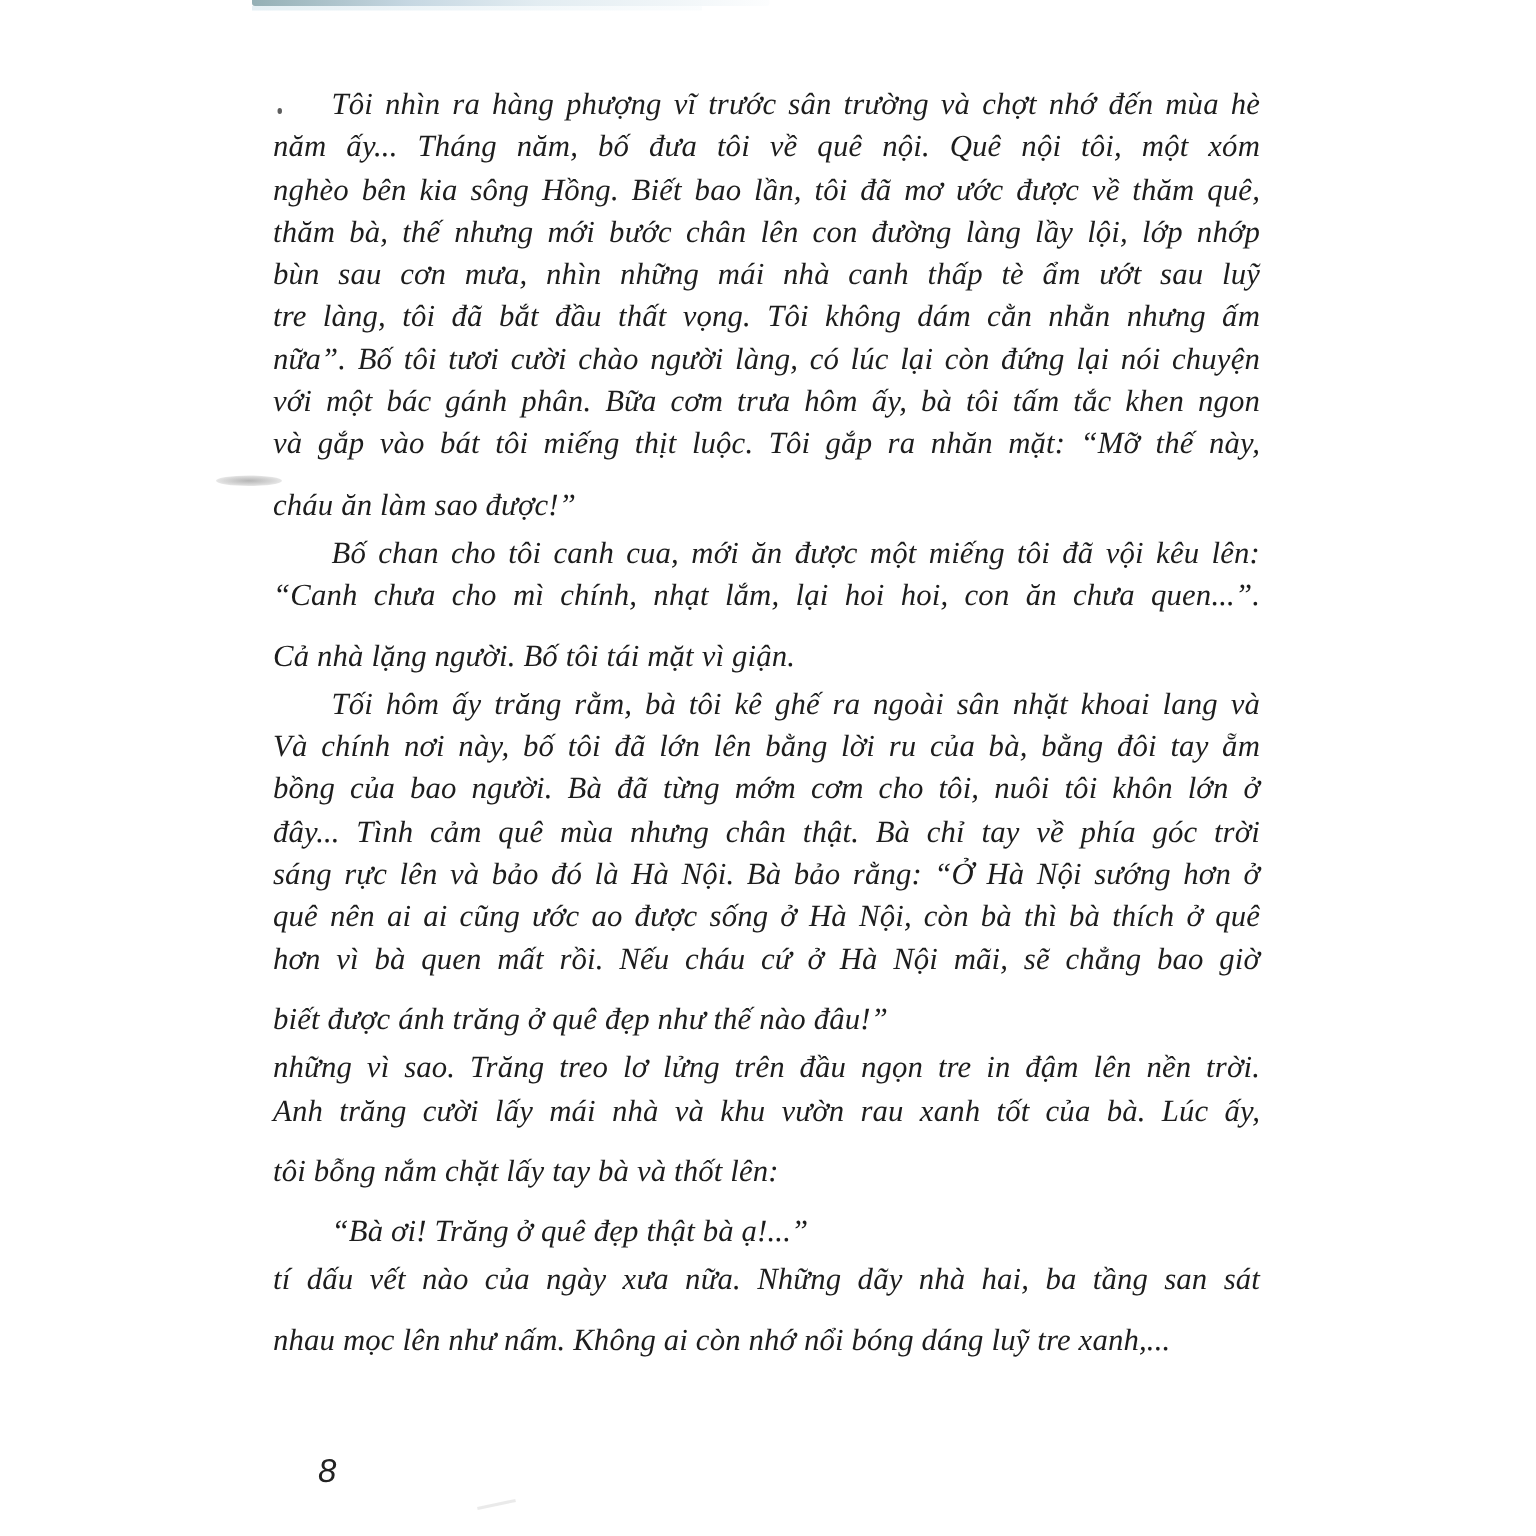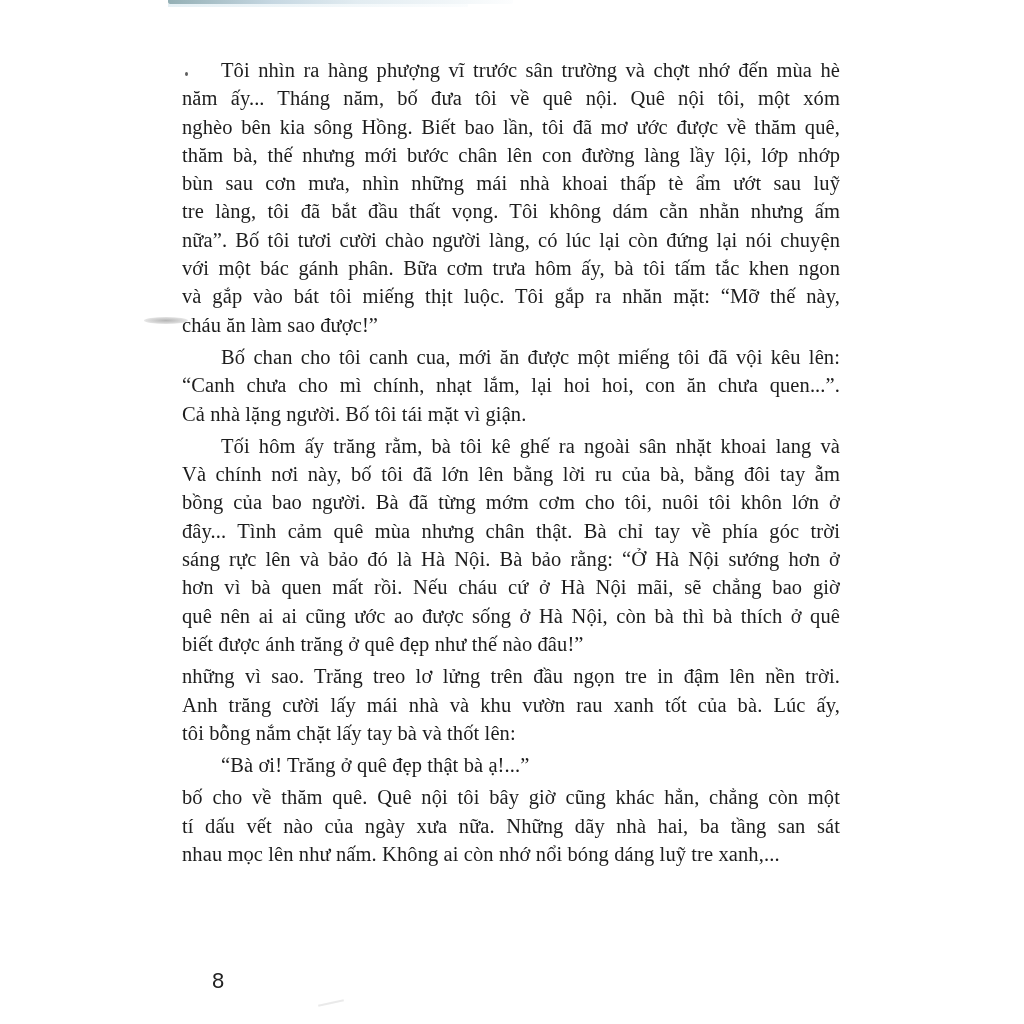--- a/index.html
+++ b/index.html
@@ -8,20 +8,21 @@
     background: #ffffff;
   }
   .page {
     position: relative;
     width: 1024px;
     height: 1024px;
     background: #ffffff;
     overflow: hidden;
     font-family: "Liberation Serif", "DejaVu Serif", serif;
     color: #1d1d1d;
+    font-style: italic;
   }
   
   .artifact-top {
     position: absolute;
     left: 168px;
     top: 0;
     width: 345px;
     height: 4px;
     background: linear-gradient(to right,
       rgba(60,110,120,0.55) 0%,
@@ -88,20 +89,21 @@
     text-align: justify;
     text-align-last: justify;
     white-space: normal;
   }
   .line.first {
     padding-left: 39px;
   }
   .line.last {
     text-align: left;
     text-align-last: left;
+    margin-top: 12px;
   }
   .page-number {
     position: absolute;
     left: 212px;
     top: 968px;
     font-family: "Liberation Sans", "DejaVu Sans", sans-serif;
     font-size: 22px;
     color: #222222;
   }
 </style>
@@ -114,51 +116,50 @@
   <div class="margin-dot"></div>
   <div class="margin-dash"></div>
   <div class="smudge-bottom"></div>
 
   <main class="text-block" id="text-block">
       <div class="para">
         <div class="line first">Tôi nhìn ra hàng phượng vĩ trước sân trường và chợt nhớ đến mùa hè</div>
         <div class="line">năm ấy... Tháng năm, bố đưa tôi về quê nội. Quê nội tôi, một xóm</div>
         <div class="line">nghèo bên kia sông Hồng. Biết bao lần, tôi đã mơ ước được về thăm quê,</div>
         <div class="line">thăm bà, thế nhưng mới bước chân lên con đường làng lầy lội, lớp nhớp</div>
-        <div class="line">bùn sau cơn mưa, nhìn những mái nhà khoai thấp tè ẩm ướt sau luỹ</div>
+        <div class="line">bùn sau cơn mưa, nhìn những mái nhà canh thấp tè ẩm ướt sau luỹ</div>
         <div class="line">tre làng, tôi đã bắt đầu thất vọng. Tôi không dám cằn nhằn nhưng ấm</div>
         <div class="line">nữa”. Bố tôi tươi cười chào người làng, có lúc lại còn đứng lại nói chuyện</div>
         <div class="line">với một bác gánh phân. Bữa cơm trưa hôm ấy, bà tôi tấm tắc khen ngon</div>
         <div class="line">và gắp vào bát tôi miếng thịt luộc. Tôi gắp ra nhăn mặt: “Mỡ thế này,</div>
         <div class="line last">cháu ăn làm sao được!”</div>
       </div>
       <div class="para">
         <div class="line first">Bố chan cho tôi canh cua, mới ăn được một miếng tôi đã vội kêu lên:</div>
         <div class="line">“Canh chưa cho mì chính, nhạt lắm, lại hoi hoi, con ăn chưa quen...”.</div>
         <div class="line last">Cả nhà lặng người. Bố tôi tái mặt vì giận.</div>
       </div>
       <div class="para">
         <div class="line first">Tối hôm ấy trăng rằm, bà tôi kê ghế ra ngoài sân nhặt khoai lang và</div>
         <div class="line">Và chính nơi này, bố tôi đã lớn lên bằng lời ru của bà, bằng đôi tay ẵm</div>
         <div class="line">bồng của bao người. Bà đã từng mớm cơm cho tôi, nuôi tôi khôn lớn ở</div>
         <div class="line">đây... Tình cảm quê mùa nhưng chân thật. Bà chỉ tay về phía góc trời</div>
         <div class="line">sáng rực lên và bảo đó là Hà Nội. Bà bảo rằng: “Ở Hà Nội sướng hơn ở</div>
+        <div class="line">quê nên ai ai cũng ước ao được sống ở Hà Nội, còn bà thì bà thích ở quê</div>
         <div class="line">hơn vì bà quen mất rồi. Nếu cháu cứ ở Hà Nội mãi, sẽ chẳng bao giờ</div>
-        <div class="line">quê nên ai ai cũng ước ao được sống ở Hà Nội, còn bà thì bà thích ở quê</div>
         <div class="line last">biết được ánh trăng ở quê đẹp như thế nào đâu!”</div>
       </div>
       <div class="para">
         <div class="line">những vì sao. Trăng treo lơ lửng trên đầu ngọn tre in đậm lên nền trời.</div>
         <div class="line">Anh trăng cười lấy mái nhà và khu vườn rau xanh tốt của bà. Lúc ấy,</div>
         <div class="line last">tôi bỗng nắm chặt lấy tay bà và thốt lên:</div>
       </div>
       <div class="para">
         <div class="line first last">“Bà ơi! Trăng ở quê đẹp thật bà ạ!...”</div>
       </div>
       <div class="para">
-        <div class="line">bố cho về thăm quê. Quê nội tôi bây giờ cũng khác hẳn, chẳng còn một</div>
         <div class="line">tí dấu vết nào của ngày xưa nữa. Những dãy nhà hai, ba tầng san sát</div>
         <div class="line last">nhau mọc lên như nấm. Không ai còn nhớ nổi bóng dáng luỹ tre xanh,...</div>
       </div>
     </main>
 
   <div class="page-number">8</div>
 </div>
 
 </body></html>

